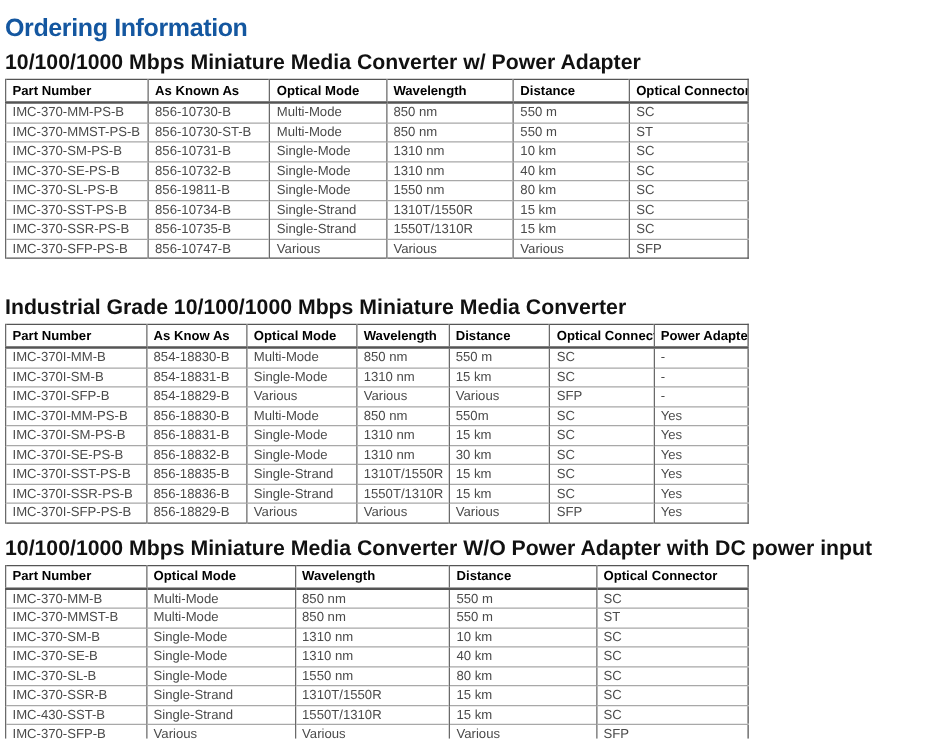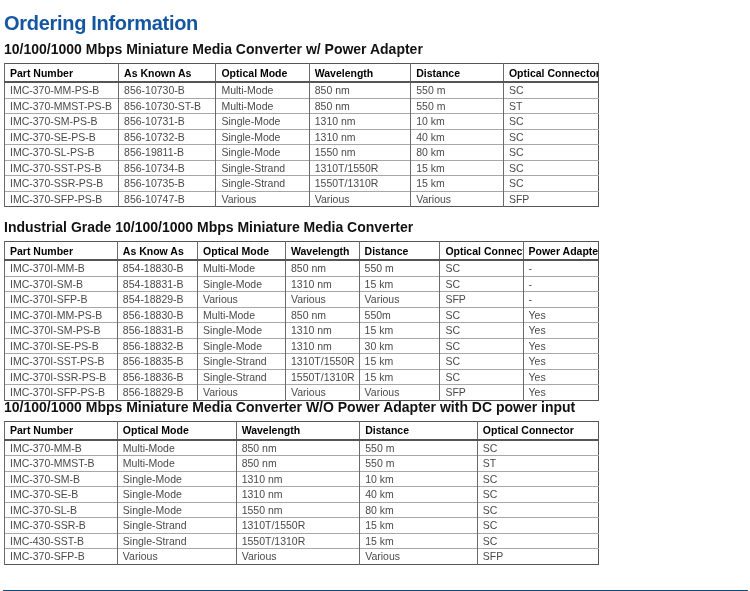--- a/index.html
+++ b/index.html
@@ -17,28 +17,28 @@
   .page-title {
     font-size: 20px;
     line-height: 22px;
     font-weight: bold;
     color: #1457a0;
     letter-spacing: -0.3px;
     margin: 12px 0 9px 0;
   }
 
   .section-heading {
-    font-size: 14px;
+    font-size: 17px;
     line-height: 13px;
     font-weight: bold;
     color: #111111;
     margin: 0 0 7px 0;
   }
-  .sec-2 .section-heading { margin-top: 14px; }
-  .sec-3 .section-heading { }
+  .sec-2 .section-heading { margin-top: 32px; }
+  .sec-3 .section-heading { margin-top: 13px; }
 
   table.data-table {
     width: 595px;
     border-collapse: collapse;
     table-layout: fixed;
     border: 1px solid #555555;
     font-size: 10.5px;
   }
   table.data-table th, table.data-table td {
     border-left: 1px solid #6a6a6a;

